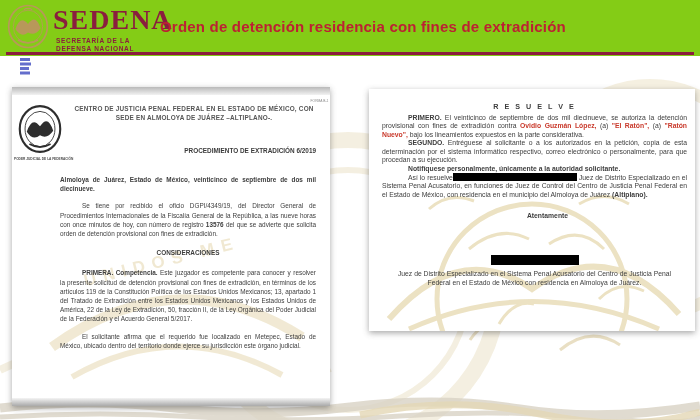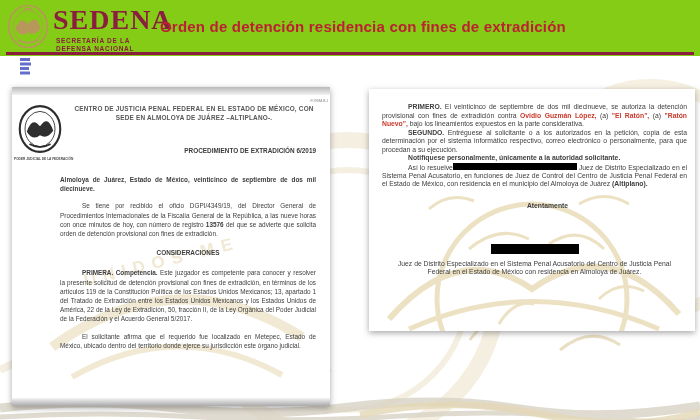--- a/index.html
+++ b/index.html
@@ -154,20 +154,21 @@
         <circle cx="163" cy="120" r="95" stroke-width="5"></circle>
         <path d="M20 140 Q90 60 163 110 Q240 55 310 135" stroke-width="6"></path>
         <path d="M40 150 Q163 95 290 150" stroke-width="5"></path>
         <path d="M60 30 q20 -18 45 -8 M210 25 q25 -15 50 0" stroke-width="3"></path>
         <path d="M100 70 q30 -25 60 -10 M180 65 q30 -20 55 5" stroke-width="3"></path>
         <path d="M130 145 q15 -25 35 -20 M230 120 q20 -20 45 -8" stroke-width="3"></path>
       </g>
     </svg>
 
     <div class="body doc-content">
+      <p class="resolve-heading">R E S U E L V E</p>
       <p class="rp"><span class="bold">PRIMERO.</span><span> El veinticinco de septiembre de dos mil diecinueve, se autoriza la detención provisional con fines de extradición contra </span><span class="red">Ovidio Guzmán López,</span><span> (a) </span><span class="red">"El Ratón",</span><span> (a) </span><span class="red">"Ratón Nuevo",</span><span> bajo los lineamientos expuestos en la parte considerativa.</span></p>
       <p class="rp"><span class="bold">SEGUNDO.</span><span> Entréguese al solicitante o a los autorizados en la petición, copia de esta determinación por el sistema informático respectivo, correo electrónico o personalmente, para que procedan a su ejecución.</span></p>
       <p class="rp bold">Notifíquese personalmente, únicamente a la autoridad solicitante.</p>
       <p class="rp"><span>Así lo resuelve</span><span class="redact-inline"></span><span> Juez de Distrito Especializado en el Sistema Penal Acusatorio, en funciones de Juez de Control del Centro de Justicia Penal Federal en el Estado de México, con residencia en el municipio del Almoloya de Juárez </span><span class="bold">(Altiplano).</span></p>
       <p class="rp atentamente">Atentamente</p>
       <div class="sig-block">
         <span class="redact-sig"></span>
         <p class="rp sig-caption">Juez de Distrito Especializado en el Sistema Penal Acusatorio del Centro de Justicia Penal Federal en el Estado de México con residencia en Almoloya de Juárez.</p>
       </div>
     </div>

